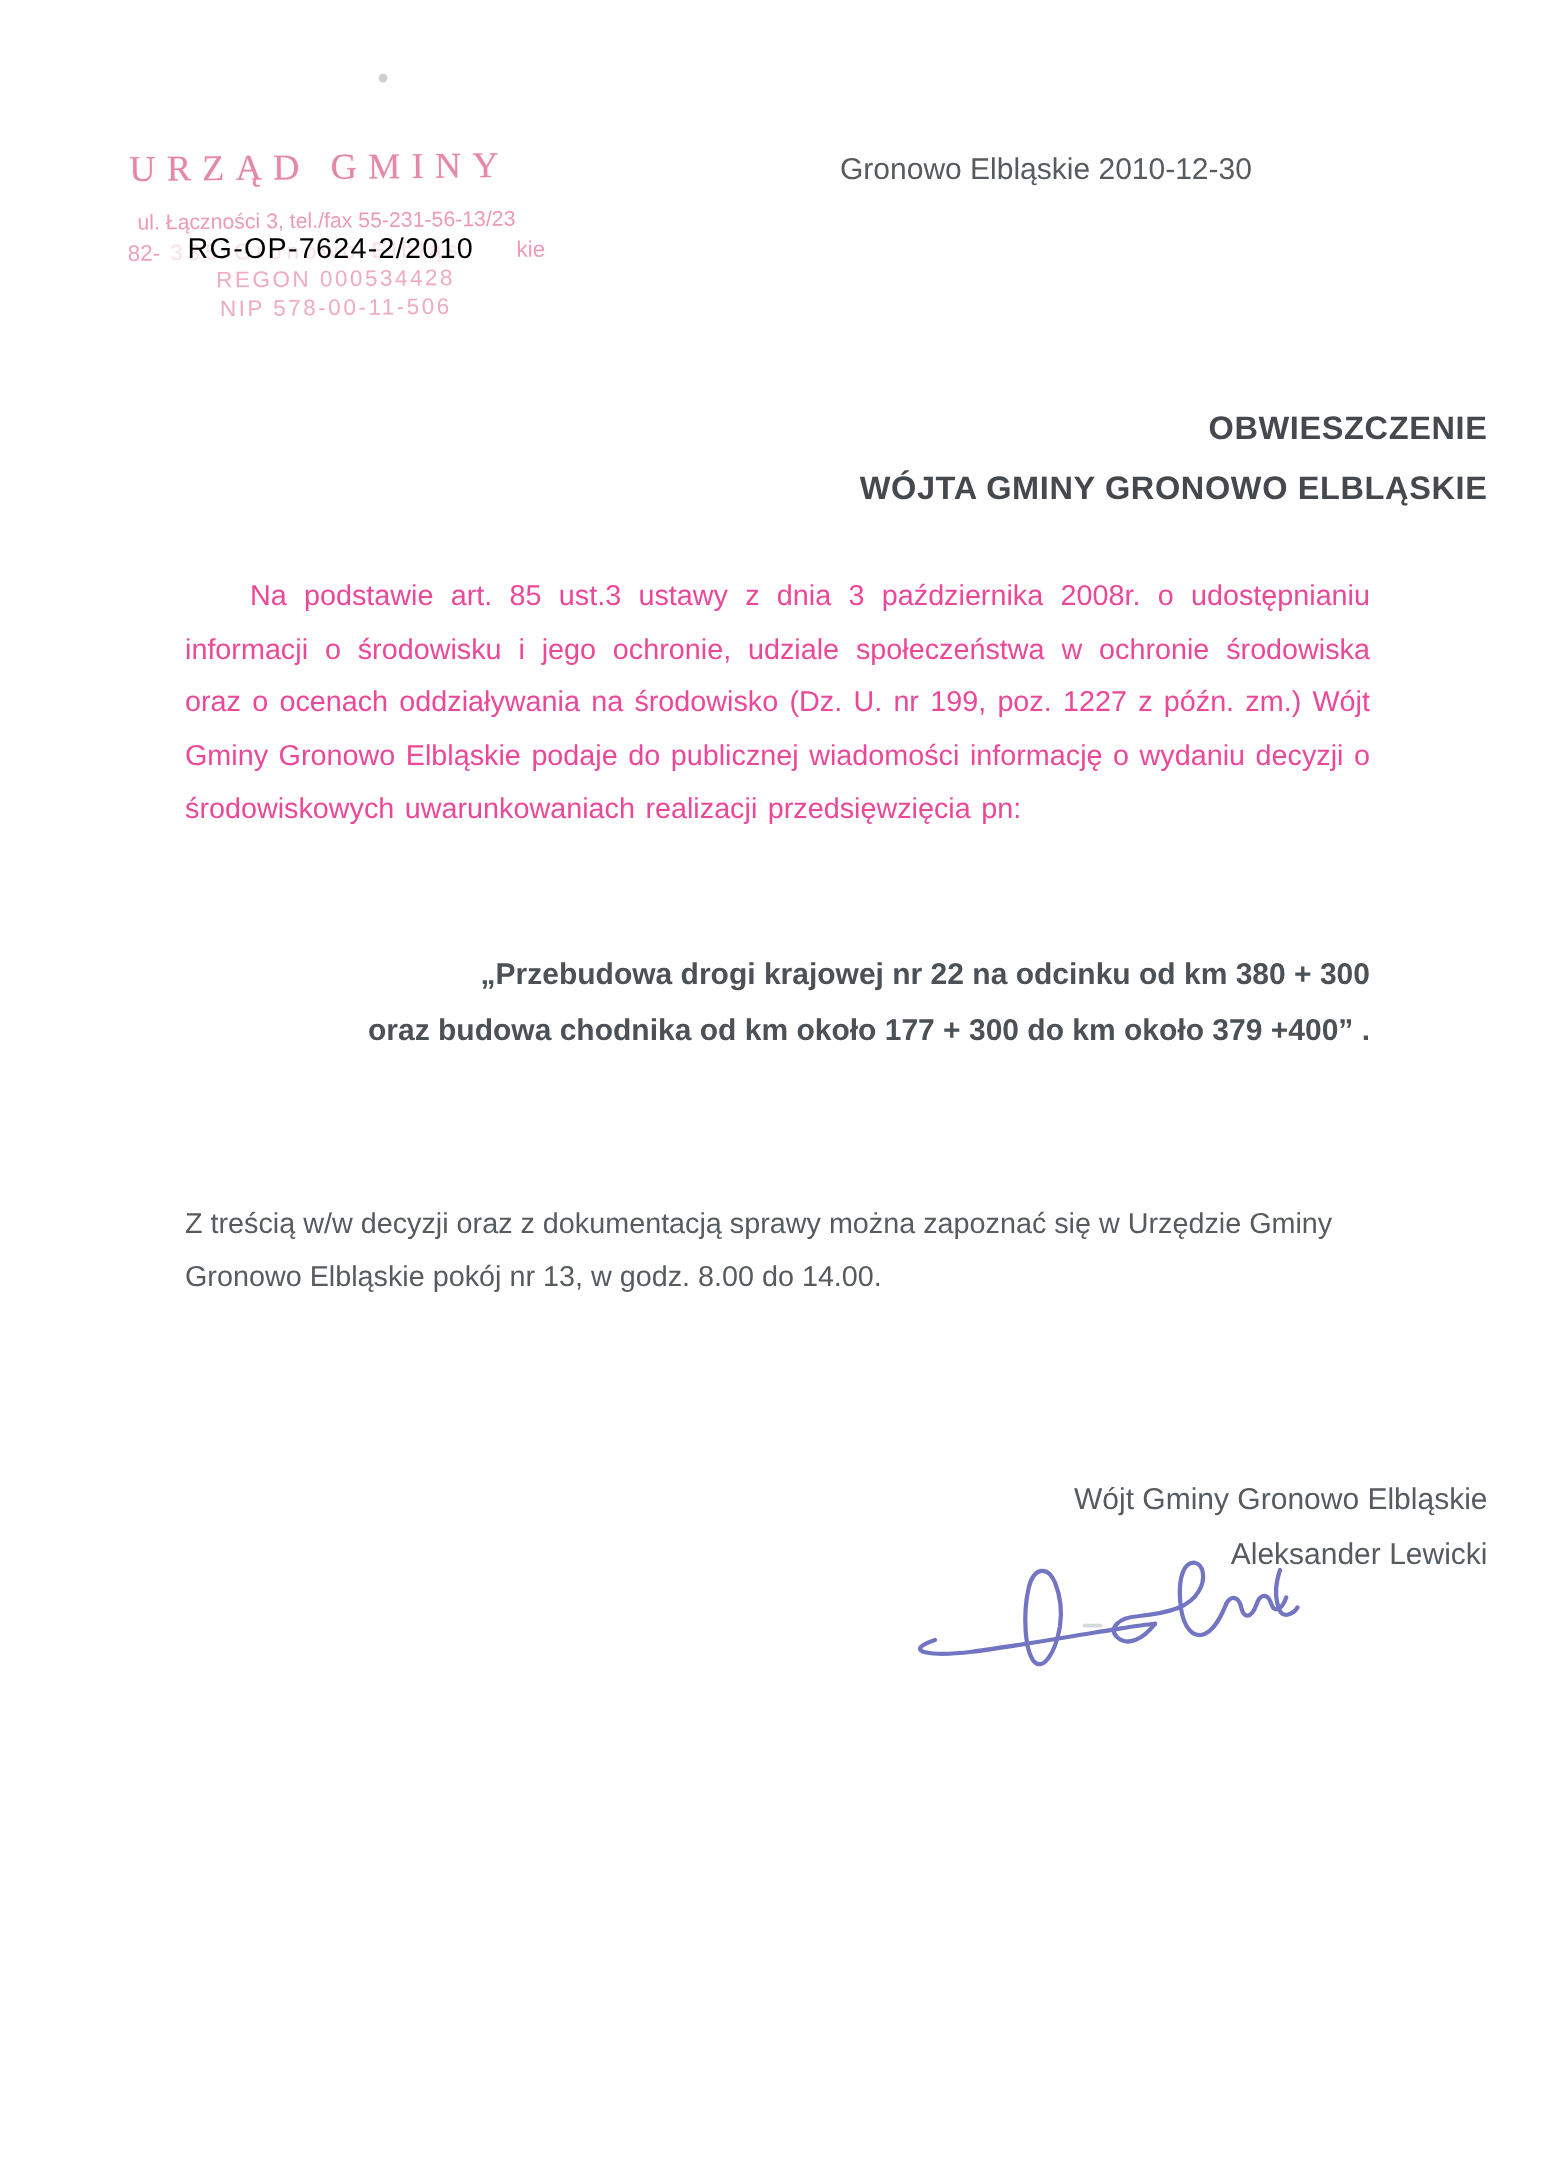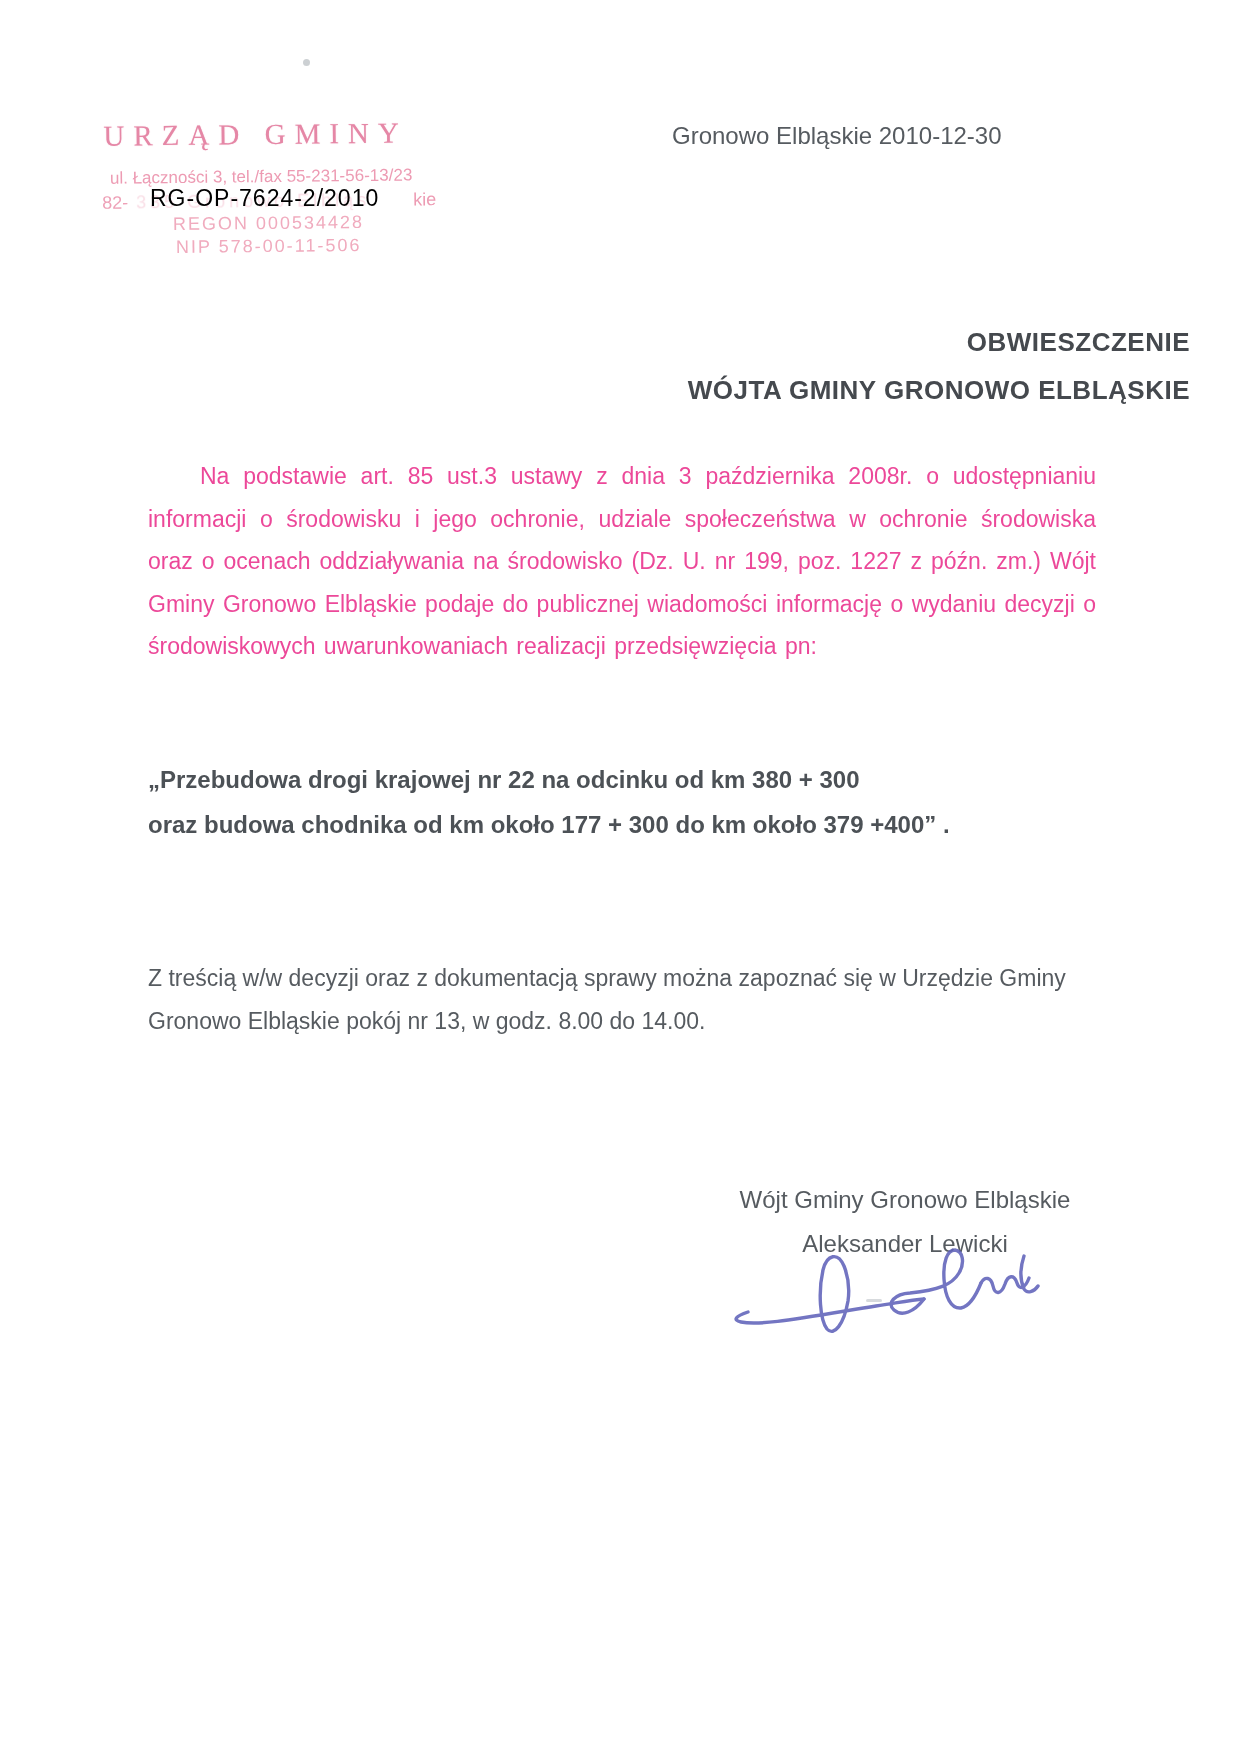--- a/index.html
+++ b/index.html
@@ -122,21 +122,21 @@
     text-align: justify;
     text-align-last: left;
     text-indent: 52px;
     word-spacing: 2px;
   }
   .quote-block {
     position: absolute;
     left: 148px;
     top: 757px;
     width: 948px;
-    text-align: left;
+    text-align: right;
     font-size: 24px;
     font-weight: bold;
     line-height: 45px;
     color: #4c5156;
   }
   .para2 {
     position: absolute;
     left: 148px;
     top: 957px;
     width: 960px;
@@ -144,21 +144,21 @@
     line-height: 43px;
     color: #565b60;
   }
 
   
   .signoff {
     position: absolute;
     left: 620px;
     top: 1178px;
     width: 570px;
-    text-align: center;
+    text-align: right;
     font-size: 24px;
     color: #565b60;
     line-height: 44px;
   }
   .signature-svg {
     position: absolute;
     left: 726px;
     top: 1244px;
     width: 324px;
     height: 108px;

